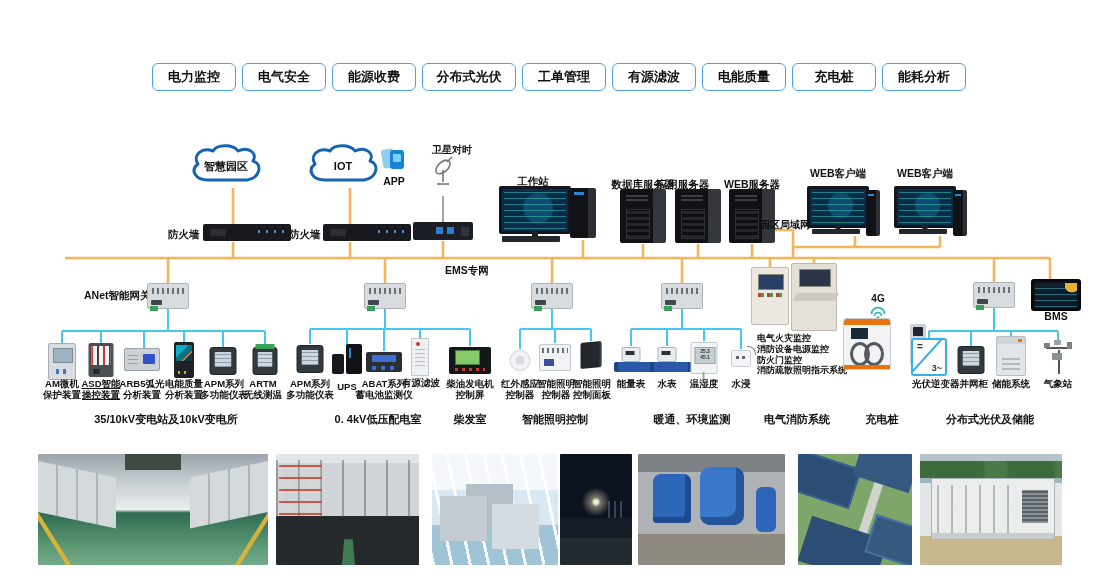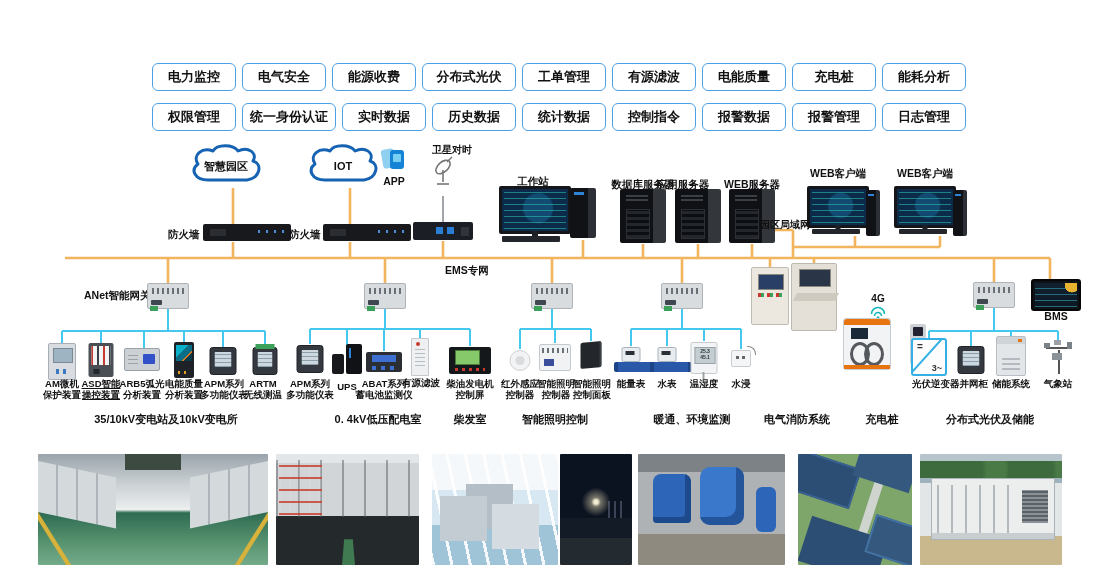--- a/index.html
+++ b/index.html
@@ -204,31 +204,20 @@
     <div class="mod">电力监控</div>
     <div class="mod">电气安全</div>
     <div class="mod">能源收费</div>
     <div class="mod wide">分布式光伏</div>
     <div class="mod">工单管理</div>
     <div class="mod">有源滤波</div>
     <div class="mod">电能质量</div>
     <div class="mod">充电桩</div>
     <div class="mod">能耗分析</div>
   </div>
-  <div class="abs modrow" style="left:152px;top:103px;">
-    <div class="mod">权限管理</div>
-    <div class="mod wide">统一身份认证</div>
-    <div class="mod">实时数据</div>
-    <div class="mod">历史数据</div>
-    <div class="mod">统计数据</div>
-    <div class="mod">控制指令</div>
-    <div class="mod">报警数据</div>
-    <div class="mod">报警管理</div>
-    <div class="mod">日志管理</div>
-  </div>
 
   <svg class="abs" style="left:0;top:0;" width="1104" height="450">
     <path d="M443 196 V223" stroke="#8a8f94" stroke-width="1.6" fill="none"></path>
     <path d="M233 188 V225 M233 242 V259 M350 188 V225 M350 242 V259 M443 241 V259 M583 240 V259
              M643 244 V259 M698 244 V259 M752 244 V259
              M757 230 H793 M793 230 V259 M855 236 V247 M940 236 V247 M793 247 H940
              M65 258 H1050
              M168 258 V284 M385 258 V284 M552 258 V284 M682 258 V284
              M770 258 V268 M814 258 V265 M994 258 V283 M1050 258 V280" stroke="#f2b45c" stroke-width="2.6" fill="none"></path>
     <path d="M168 306 V331 M62 331 H265 M62 331 V346 M101 331 V346 M144 331 V350 M184 331 V344 M223 331 V348 M265 331 V348
@@ -390,20 +379,24 @@
   </div>
   <div class="abs dev leak" style="left:741px;top:350px;width:18px;height:15px;"></div>
   <div class="dl" style="left:631px;top:379px;">能量表</div>
   <div class="dl" style="left:667px;top:379px;">水表</div>
   <div class="dl" style="left:704px;top:379px;">温湿度</div>
   <div class="dl" style="left:741px;top:379px;">水浸</div>
   <div class="gl" style="left:692px;top:412px;">暖通、环境监测</div>
 
   <div class="abs dev firep" style="left:770px;top:267px;width:36px;height:56px;"></div>
   <div class="abs dev firec" style="left:814px;top:263px;width:44px;height:66px;"></div>
+  <div class="firetext" style="left:757px;top:333px;">电气火灾监控
+消防设备电源监控
+防火门监控
+消防疏散照明指示系统</div>
   <div class="gl" style="left:797px;top:412px;">电气消防系统</div>
 
   <div class="abs dev cpile" style="left:867px;top:318px;width:46px;height:50px;">
     <span class="band"></span>
       <span class="cscr"></span>
       <span class="c1"></span>
       <span class="c2"></span>
       <span class="base"></span>
   </div>
   <div class="abs dev cpost" style="left:918px;top:324px;width:16px;height:40px;"></div>

